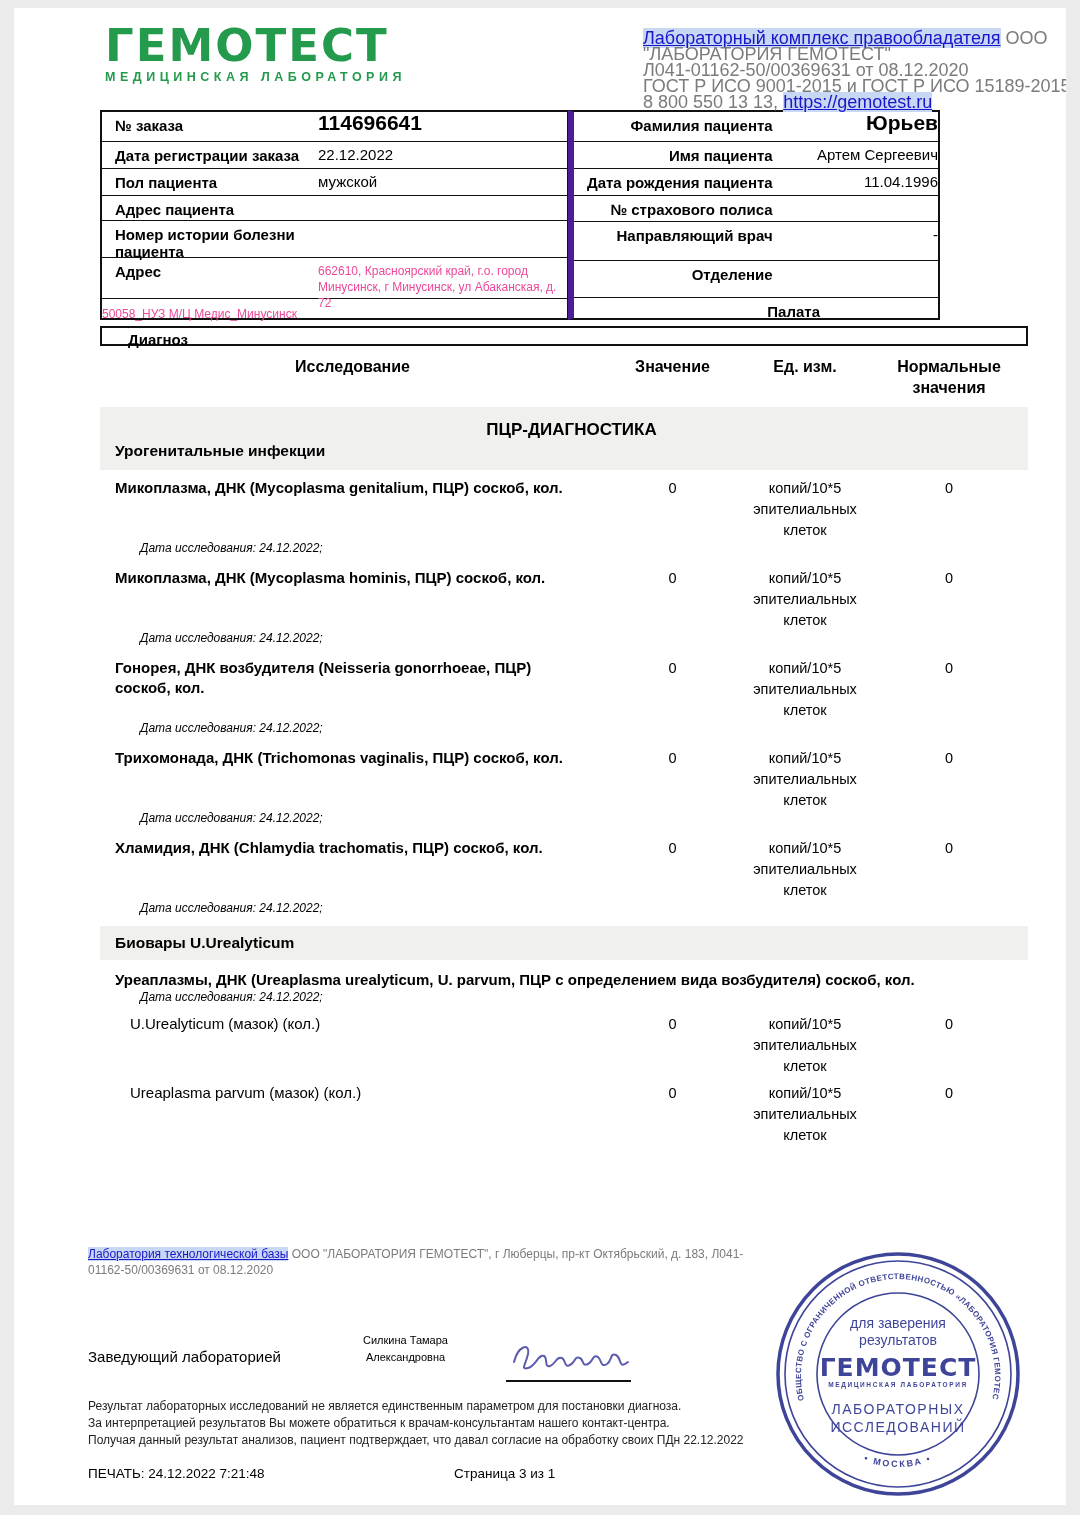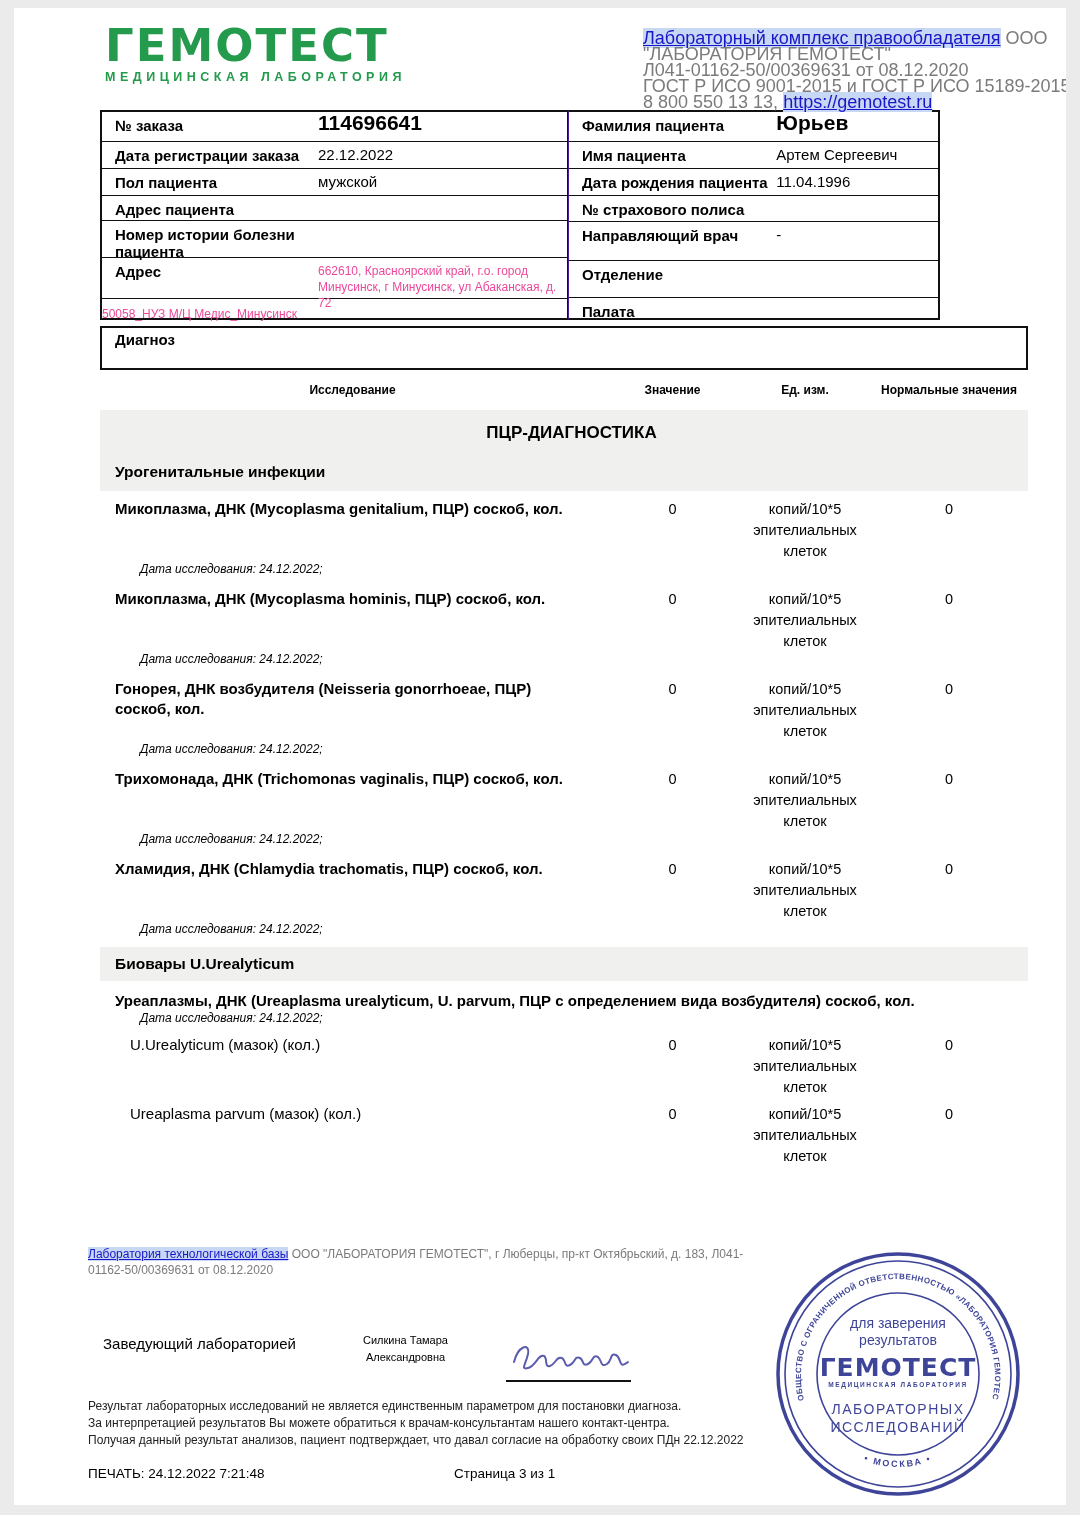--- a/index.html
+++ b/index.html
@@ -11,59 +11,59 @@
   .logo { position:absolute; left:91px; top:16px; }
   .logo-title { font-size:45px; font-weight:800; letter-spacing:2px; color:#239a4c; line-height:44px; font-family:"DejaVu Sans", sans-serif; }
   .logo-sub { font-size:12.5px; font-weight:700; letter-spacing:4.5px; color:#239a4c; margin-top:2px; }
   .hdr-info { position:absolute; left:593px; top:22px; font-size:18px; line-height:16px; color:#7b7b7b; width:440px;margin-left:36px; }
   .lnk { color:#1717c9; text-decoration:underline; background:#c8d7f3; cursor:pointer; }
 
   
   .order-wrap { display:flex; margin-left:86px; width:928px; }
   .otable { border:2px solid #111; }
   .otable.left { width:468px; border-right:1px solid #111; }
-  .otable.right { width:372px; border-left:1px solid #4c1d95; }
+  .otable.right { width:372px; border-left:6px solid #4c1d95;text-align:right; }
   .orow { display:flex; border-bottom:1.5px solid #111; align-items:flex-start; padding-top:3px; }
   .orow:last-child { border-bottom:none;flex-direction:column; }
   .olabel { font-weight:700; font-size:15px; padding:2px 6px 0 13px; line-height:17px; }
   .ovalue { font-size:15px; padding-top:2px; line-height:16px; }
   .left .olabel { width:216px; }
   .left .ovalue { width:244px; }
   .right .olabel { width:252px; }
   .right .ovalue { width:200px; }
   .big-val { font-size:21px; font-weight:700; padding-top:0; }
   .small-val { font-size:12px; color:#ec4899; }
 
-  .diag-row { margin:6px 0 0 86px; width:928px; border:2px solid #111; height:44px; }
+  .diag-row { margin:6px 0 0 86px; width:928px; border:2px solid #111; height:20px;padding-left:13px; }
   .diag-row .olabel { padding-top:3px; }
 
   
   .res { margin-left:86px; width:928px; }
   .res-grid { display:grid; grid-template-columns:505px 135px 130px 158px; }
-  .res-head { margin-top:8px; font-weight:700; font-size:12px; }
+  .res-head { margin-top:8px; font-weight:700; font-size:16px; }
   .res-head > div { text-align:center; line-height:21px; padding-top:2px; }
   .band { background:#f0f0ee; }
   .band1 { margin-top:9px; padding:13px 0 10px 15px; }
   .sec-title { font-weight:700; font-size:17px;text-align:center; }
-  .subsec-title { font-weight:700; font-size:15.5px; margin-top:20px; }
+  .subsec-title { font-weight:700; font-size:15.5px; margin-top:2px; }
   .band2 { margin-top:8px; padding:8px 0 8px 15px; }
 
   .trow { min-height:62px; padding-top:8px; }
   .tname { font-weight:700; font-size:15px; padding-left:15px; padding-right:18px; line-height:20px; }
   .tval,.tunit,.tnorm { text-align:center; font-size:14.5px; line-height:21px; }
   .tdate { font-style:italic; font-size:12px; margin:0 0 2px 40px; height:17px; }
   .group-name { font-weight:700; font-size:15px; padding-left:15px; margin-top:10px; line-height:20px; }
   .group-date { font-style:italic; font-size:12px; margin-left:40px; height:18px; }
   .subrow { min-height:55px; padding-top:6px; }
   .subrow .tname { font-weight:400; padding-left:30px; font-size:15px; }
 
   
   .tech { position:absolute; left:74px; top:1238px; width:690px; font-size:12px; line-height:16px; color:#7b7b7b; }
   .sig-area { position:absolute; left:74px; top:1316px; width:620px; height:70px; }
-  .sig-label { position:absolute; left:0; top:11px; font-size:15px;margin-left:15px; }
+  .sig-label { position:absolute; left:0; top:24px; font-size:15px; }
   .sig-name { position:absolute; left:250px; top:8px; width:135px; text-align:center; font-size:11px; line-height:17px; }
   .sig-box { position:absolute; left:418px; top:0; width:140px; height:62px; }
   .sig-line { position:absolute; left:0; bottom:4px; width:125px; border-bottom:2px solid #111; }
   .disc { position:absolute; left:74px; top:1390px; font-size:12px; line-height:17px; color:#222; }
   .printrow { position:absolute; left:74px; top:1458px; width:900px; font-size:13.5px; }
   .print-page { position:absolute; left:366px; top:0; }
 
   .stamp { position:absolute; left:758px; top:1240px; width:252px; height:252px; opacity:.92; }
 </style>
 </head>

